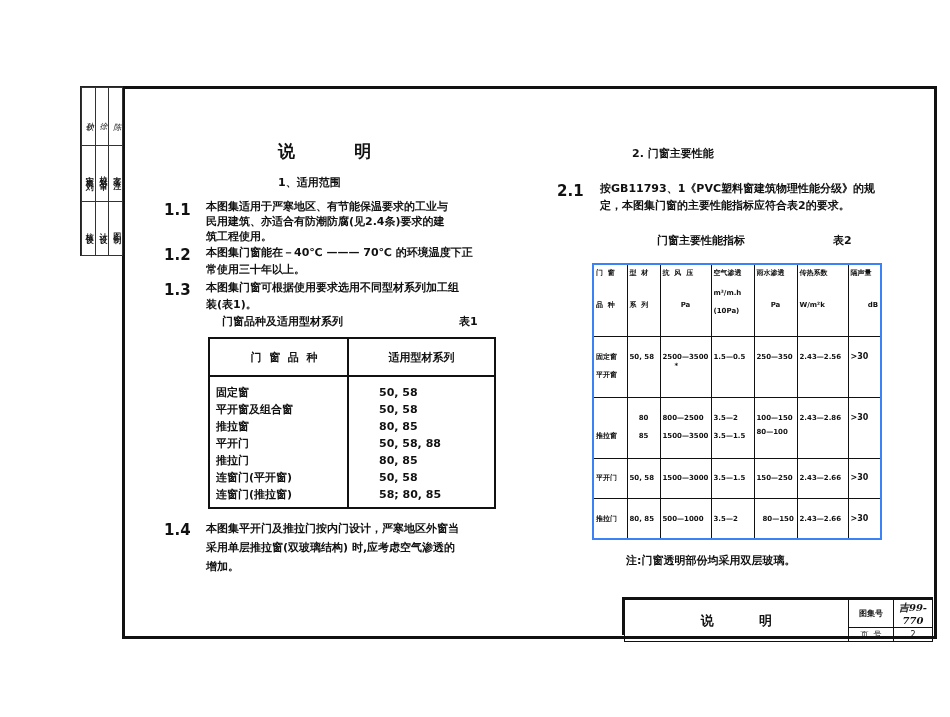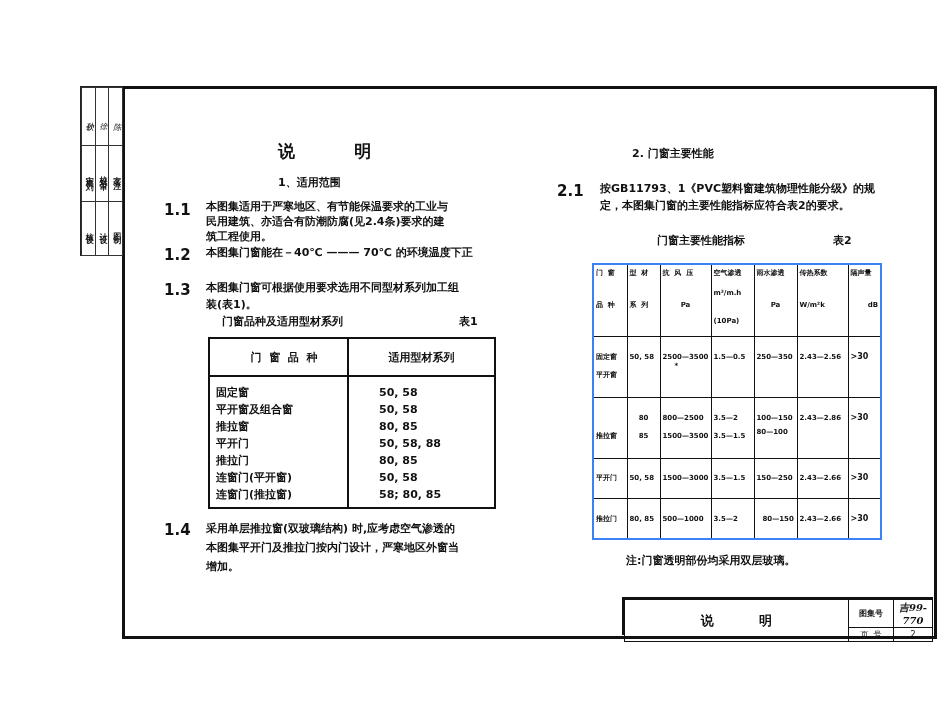--- a/index.html
+++ b/index.html
@@ -62,20 +62,21 @@
 <div class="abs num" style="left:164px; top:201px;">1.1</div>
 <div class="abs txt" style="left:206px; top:199px; line-height:15px;">
   <div>本图集适用于严寒地区、有节能保温要求的工业与</div>
   <div>民用建筑、亦适合有防潮防腐(见2.4条)要求的建</div>
   <div>筑工程使用。</div>
 </div>
 
 <div class="abs num" style="left:164px; top:246px;">1.2</div>
 <div class="abs txt" style="left:206px; top:244px; line-height:17px;">
   <div>本图集门窗能在－40℃ ——— 70℃ 的环境温度下正</div>
+  <div>常使用三十年以上。</div>
 </div>
 
 <div class="abs num" style="left:164px; top:281px;">1.3</div>
 <div class="abs txt" style="left:206px; top:279px; line-height:17px;">
   <div>本图集门窗可根据使用要求选用不同型材系列加工组</div>
   <div>装(表1)。</div>
 </div>
 
 <div class="abs txt" style="left:222px; top:314px;">门窗品种及适用型材系列</div>
 <div class="abs txt" style="left:459px; top:314px;">表1</div>
@@ -104,22 +105,22 @@
       <div>80, 85</div>
       <div>50, 58</div>
       <div>58; 80, 85</div>
     </td>
   </tr>
 </tbody>
   </table>
 
 <div class="abs num" style="left:164px; top:521px;">1.4</div>
 <div class="abs txt" style="left:206px; top:519px; line-height:19px;">
+  <div>本图集平开门及推拉门按内门设计，严寒地区外窗当</div>
   <div>采用单层推拉窗(双玻璃结构) 时,应考虑空气渗透的</div>
-  <div>本图集平开门及推拉门按内门设计，严寒地区外窗当</div>
   <div>增加。</div>
 </div>
 
 <div class="abs txt" style="left:632px; top:146px;">2. 门窗主要性能</div>
 
 <div class="abs num" style="left:557px; top:182px;">2.1</div>
 <div class="abs txt" style="left:600px; top:180px; line-height:17px;">
   <div>按GB11793、1《PVC塑料窗建筑物理性能分级》的规</div>
   <div>定，本图集门窗的主要性能指标应符合表2的要求。</div>
 </div>
@@ -150,21 +151,21 @@
       <div style="white-space:pre">系  列</div>
     </td>
     <td>
       <div style="white-space:pre">抗  风  压</div>
       <div style="height:20px"></div>
       <div style="text-align:center">Pa</div>
     </td>
     <td>
       <div>空气渗透</div>
       <div style="margin-top:8px">m³/m.h</div>
-      <div style="margin-top:16px">(10Pa)</div>
+      <div style="margin-top:6px">(10Pa)</div>
     </td>
     <td>
       <div>雨水渗透</div>
       <div style="height:20px"></div>
       <div style="text-align:center">Pa</div>
     </td>
     <td>
       <div>传热系数</div>
       <div style="height:20px"></div>
       <div>W/m²k</div>

